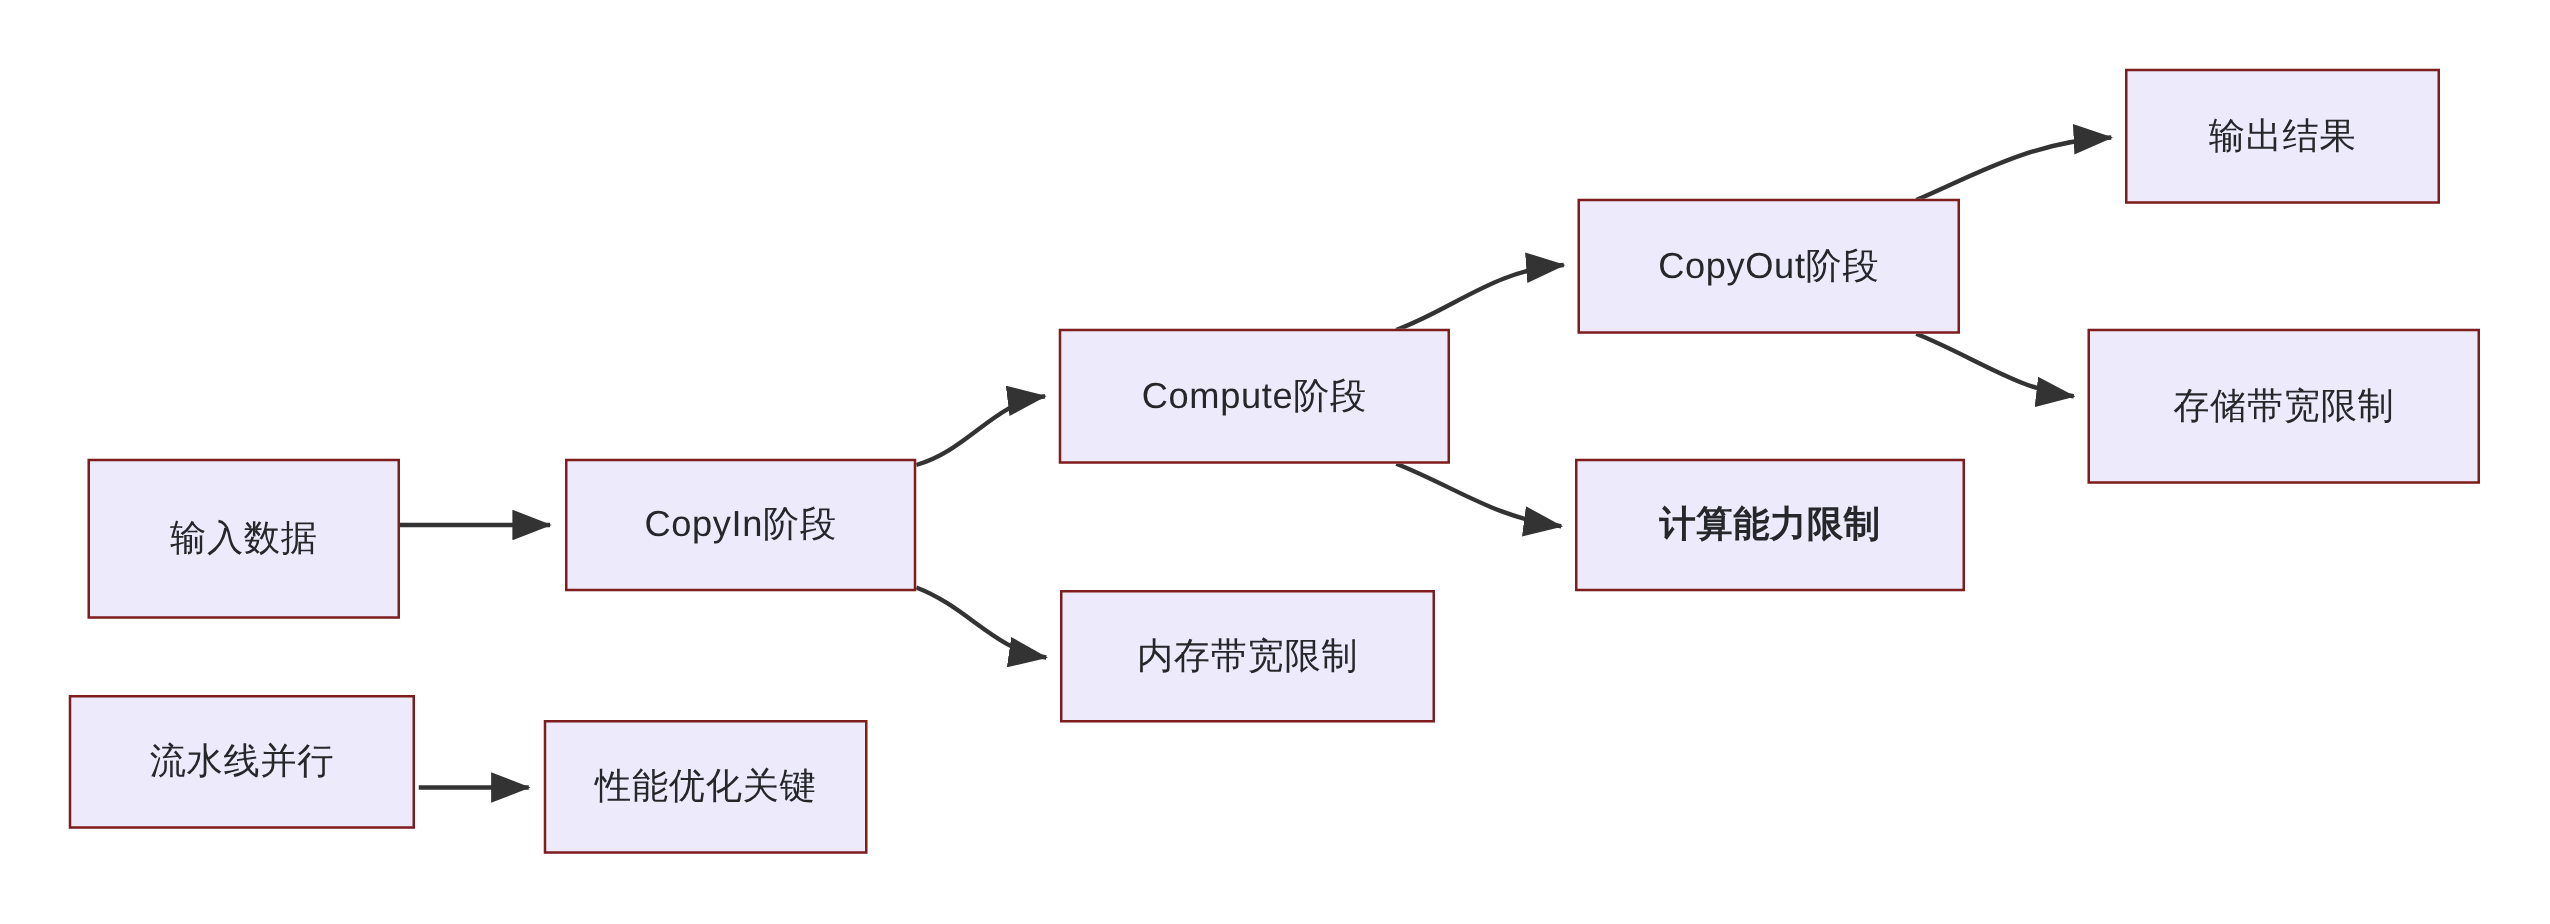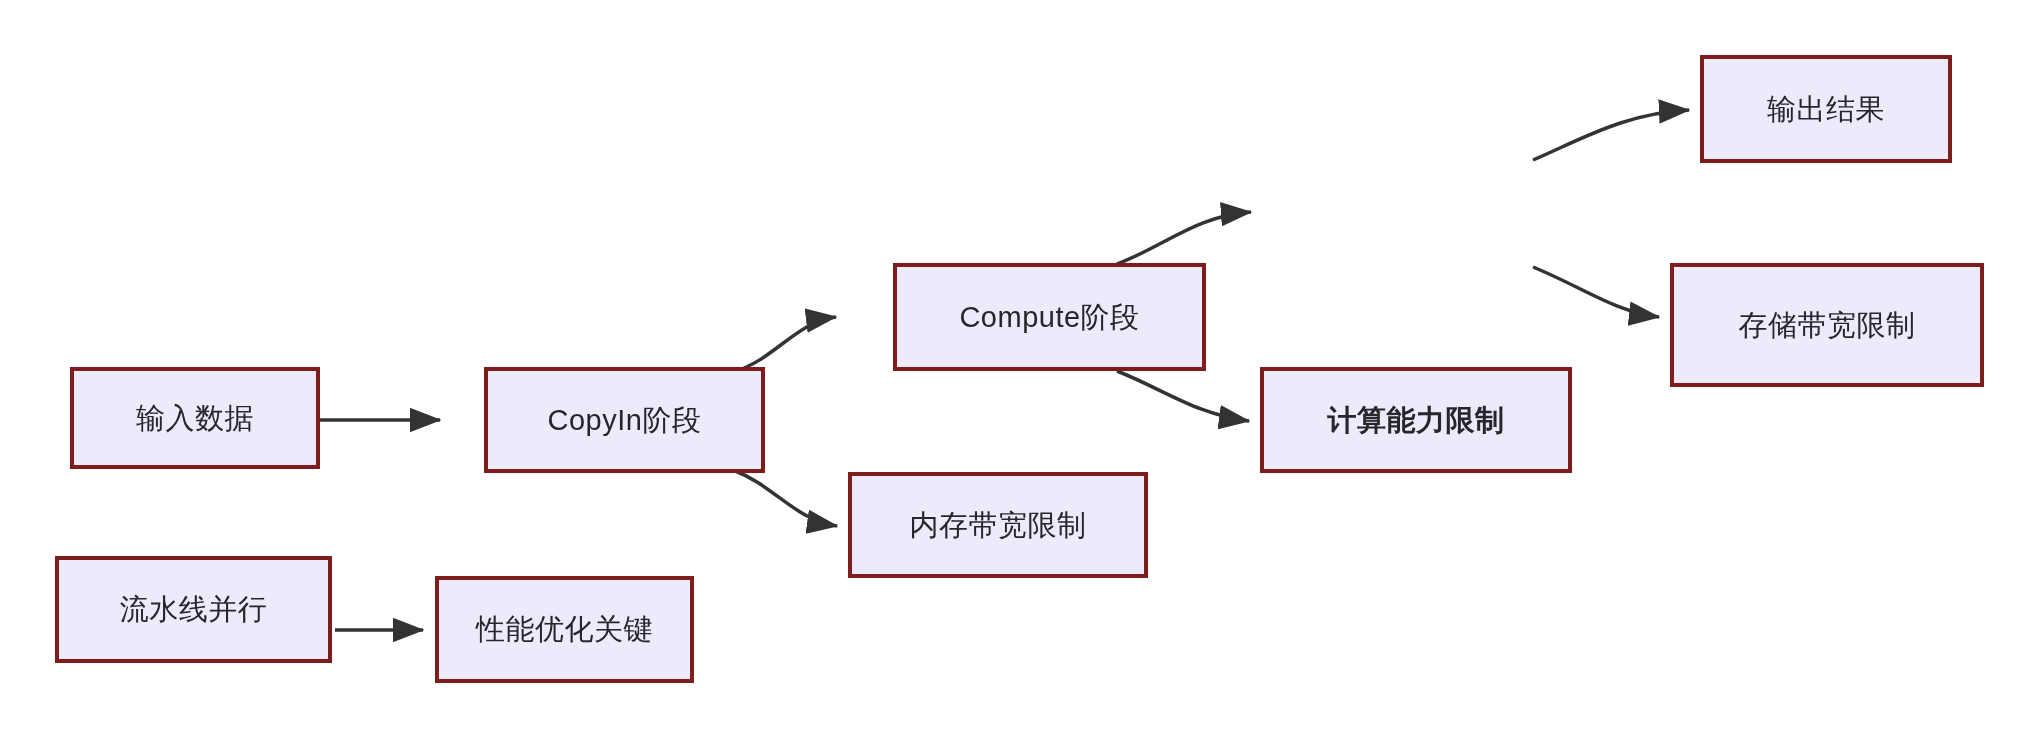--- a/index.html
+++ b/index.html
@@ -22,21 +22,21 @@
     left: 0;
     top: 0;
     width: 2040px;
     height: 739px;
     pointer-events: none;
   }
   .node {
     position: absolute;
     box-sizing: border-box;
     background: #ECEAFB;
-    border: 4px solid #7f1d1d;
+    border: 2px solid #7f1d1d;
     display: flex;
     align-items: center;
     justify-content: center;
     color: #26272b;
     font-size: 29px;
     line-height: 1.2;
     letter-spacing: 0.5px;
     white-space: nowrap;
   }
   .node-label {
@@ -65,32 +65,35 @@
 
     <path d="M 1117,371 C 1165,390 1195,414 1249,421" fill="none" stroke="#333333" stroke-width="3.5" marker-end="url(#arrowhead)"></path>
 
     <path d="M 1533,160 C 1580,140 1625,113 1689,110" fill="none" stroke="#333333" stroke-width="3.5" marker-end="url(#arrowhead)"></path>
 
     <path d="M 1533,267 C 1580,286 1615,312 1659,317" fill="none" stroke="#333333" stroke-width="3.5" marker-end="url(#arrowhead)"></path>
 
     <path d="M 335,630 L 423,630" fill="none" stroke="#333333" stroke-width="3.5" marker-end="url(#arrowhead)"></path>
   </svg>
 
-  <div class="node" style="left:70px; top:367px; width:250px; height:102px;">
+  <div class="node" style="left:70px; top:367px; width:250px; height:128px;">
     <span class="node-label">输入数据</span>
   </div>
 
-  <div class="node" style="left:452px; top:367px; width:281px; height:106px;margin-left:32px;">
+  <div class="node" style="left:452px; top:367px; width:281px; height:106px;">
     <span class="node-label">CopyIn阶段</span>
   </div>
 
-  <div class="node" style="left:847px; top:263px; width:313px; height:108px;margin-left:46px;">
+  <div class="node" style="left:847px; top:263px; width:313px; height:108px;">
     <span class="node-label">Compute阶段</span>
   </div>
 
+  <div class="node" style="left:1262px; top:159px; width:306px; height:108px;">
+    <span class="node-label">CopyOut阶段</span>
+  </div>
 
   <div class="node" style="left:1700px; top:55px; width:252px; height:108px;">
     <span class="node-label">输出结果</span>
   </div>
 
   <div class="node" style="left:1670px; top:263px; width:314px; height:124px;">
     <span class="node-label">存储带宽限制</span>
   </div>
 
   <div class="node" style="left:1260px; top:367px; width:312px; height:106px;font-weight:bold;">

